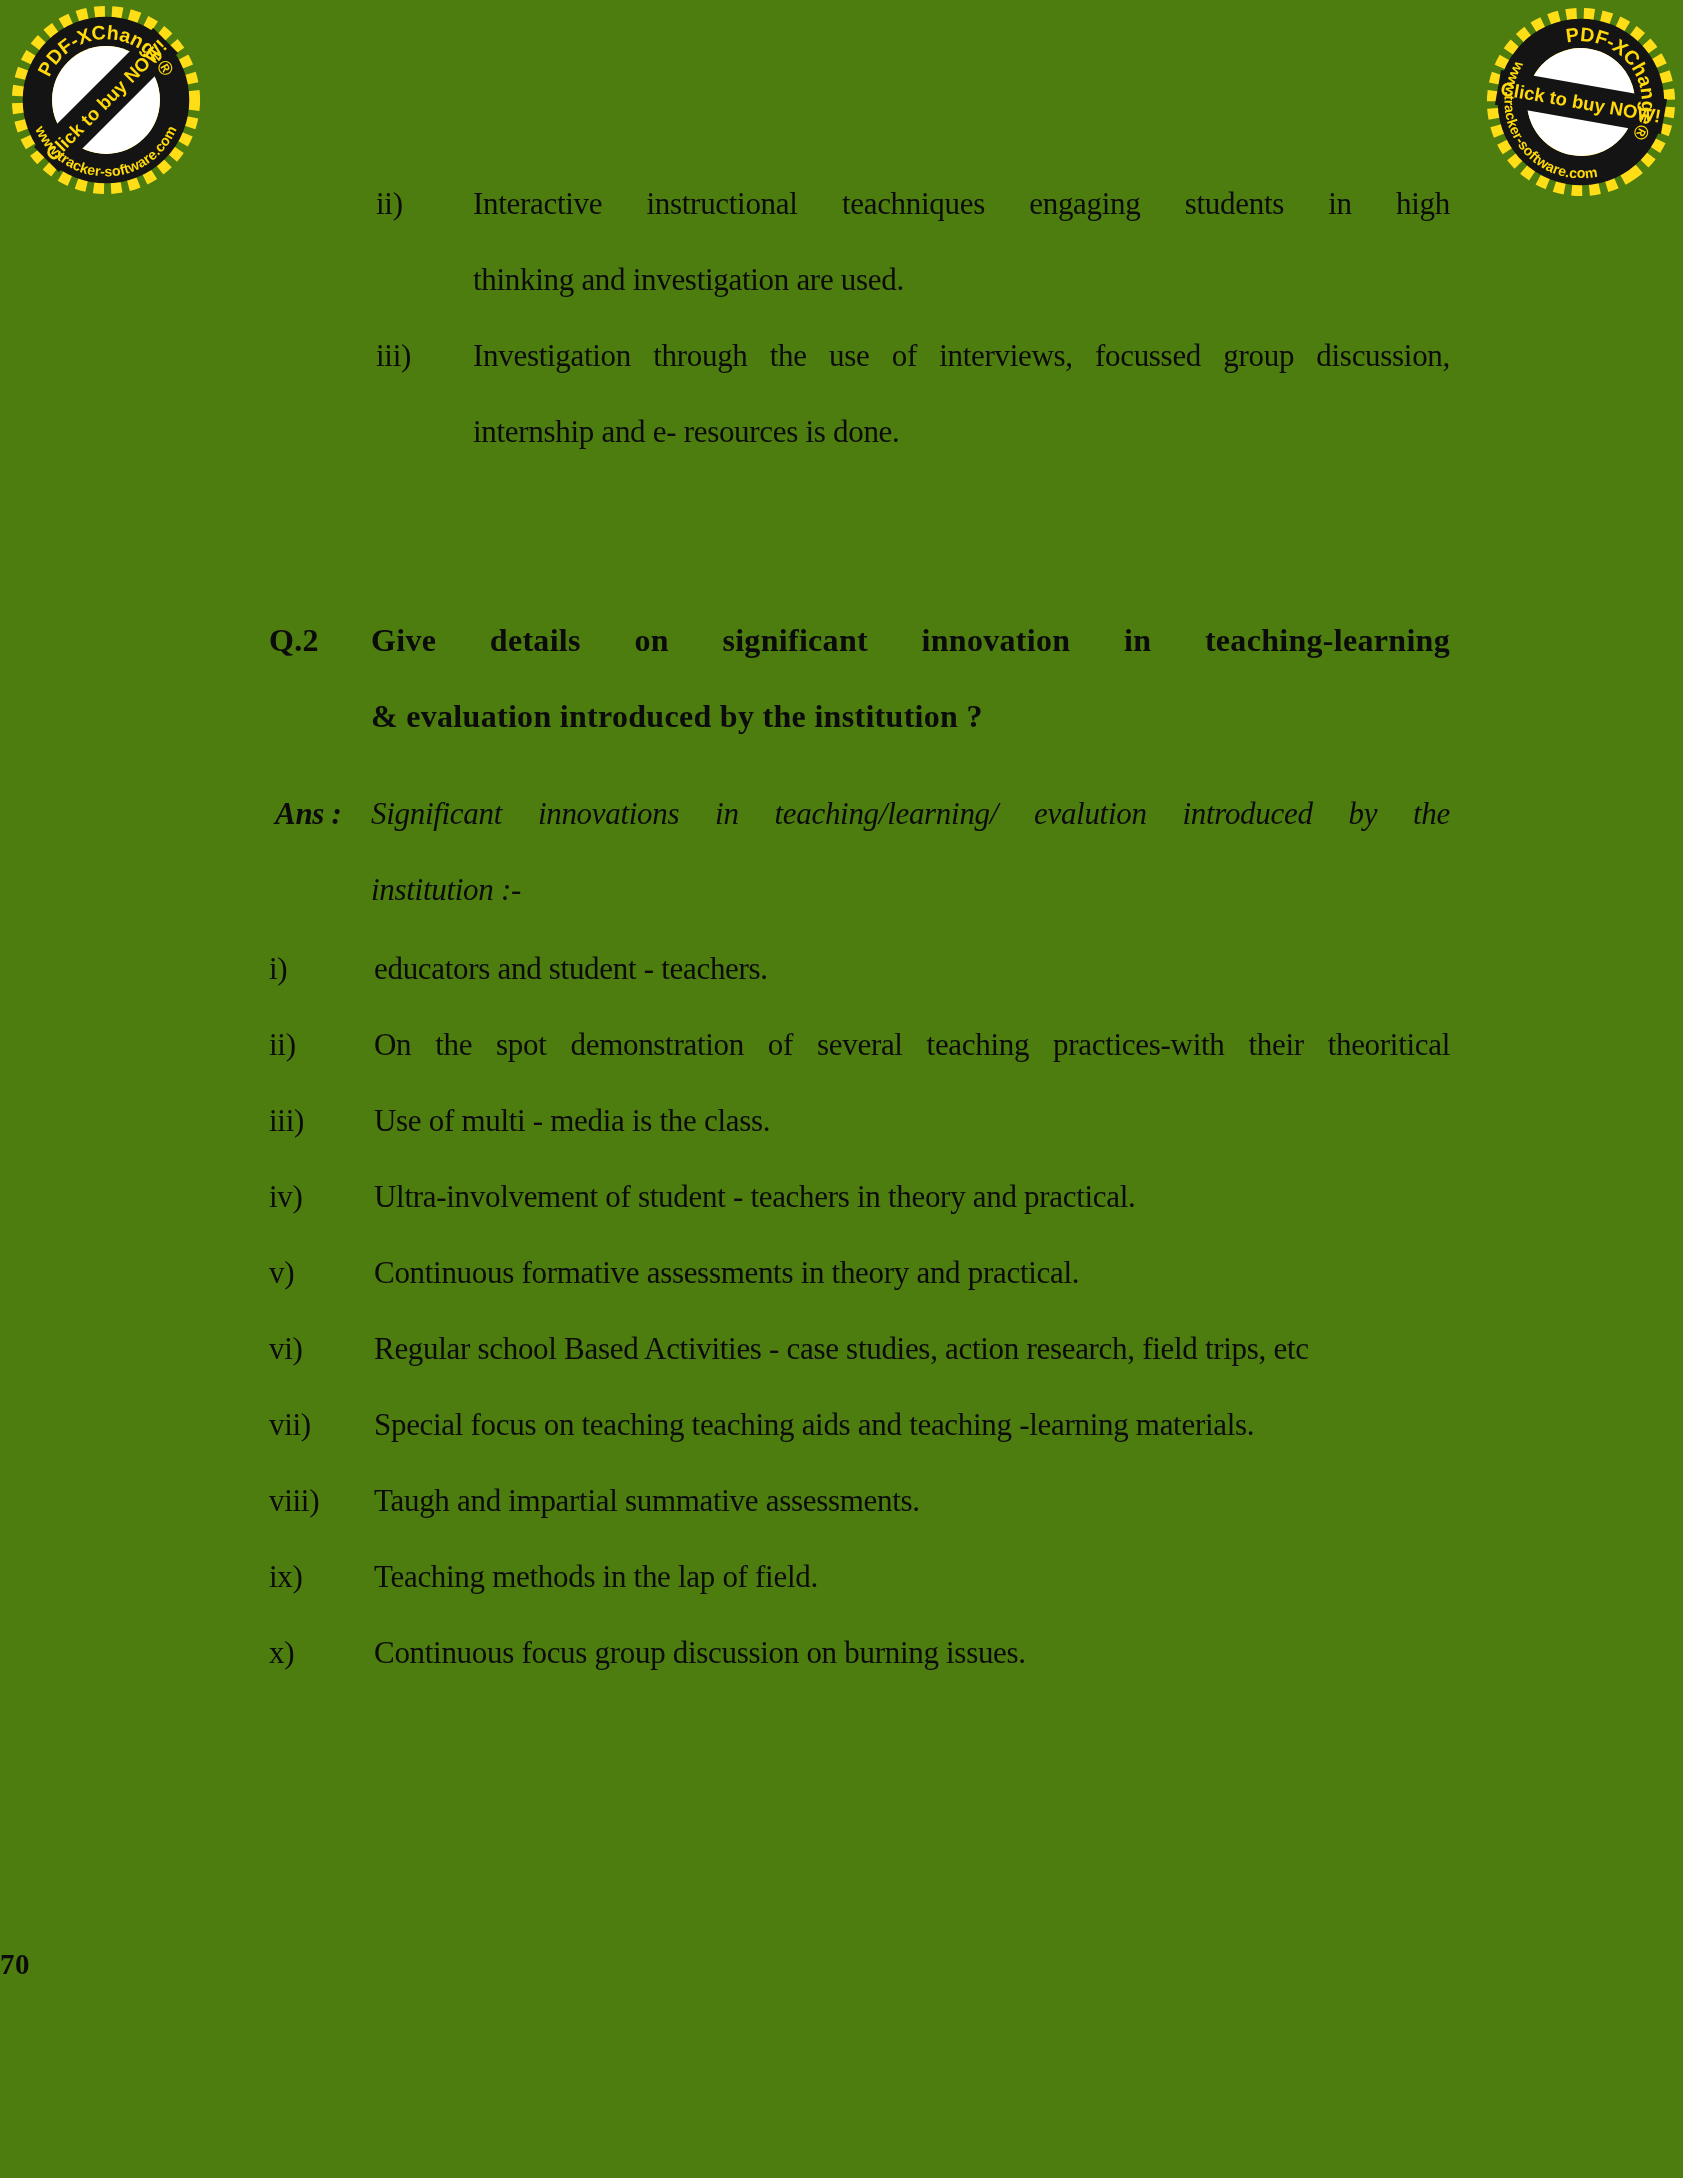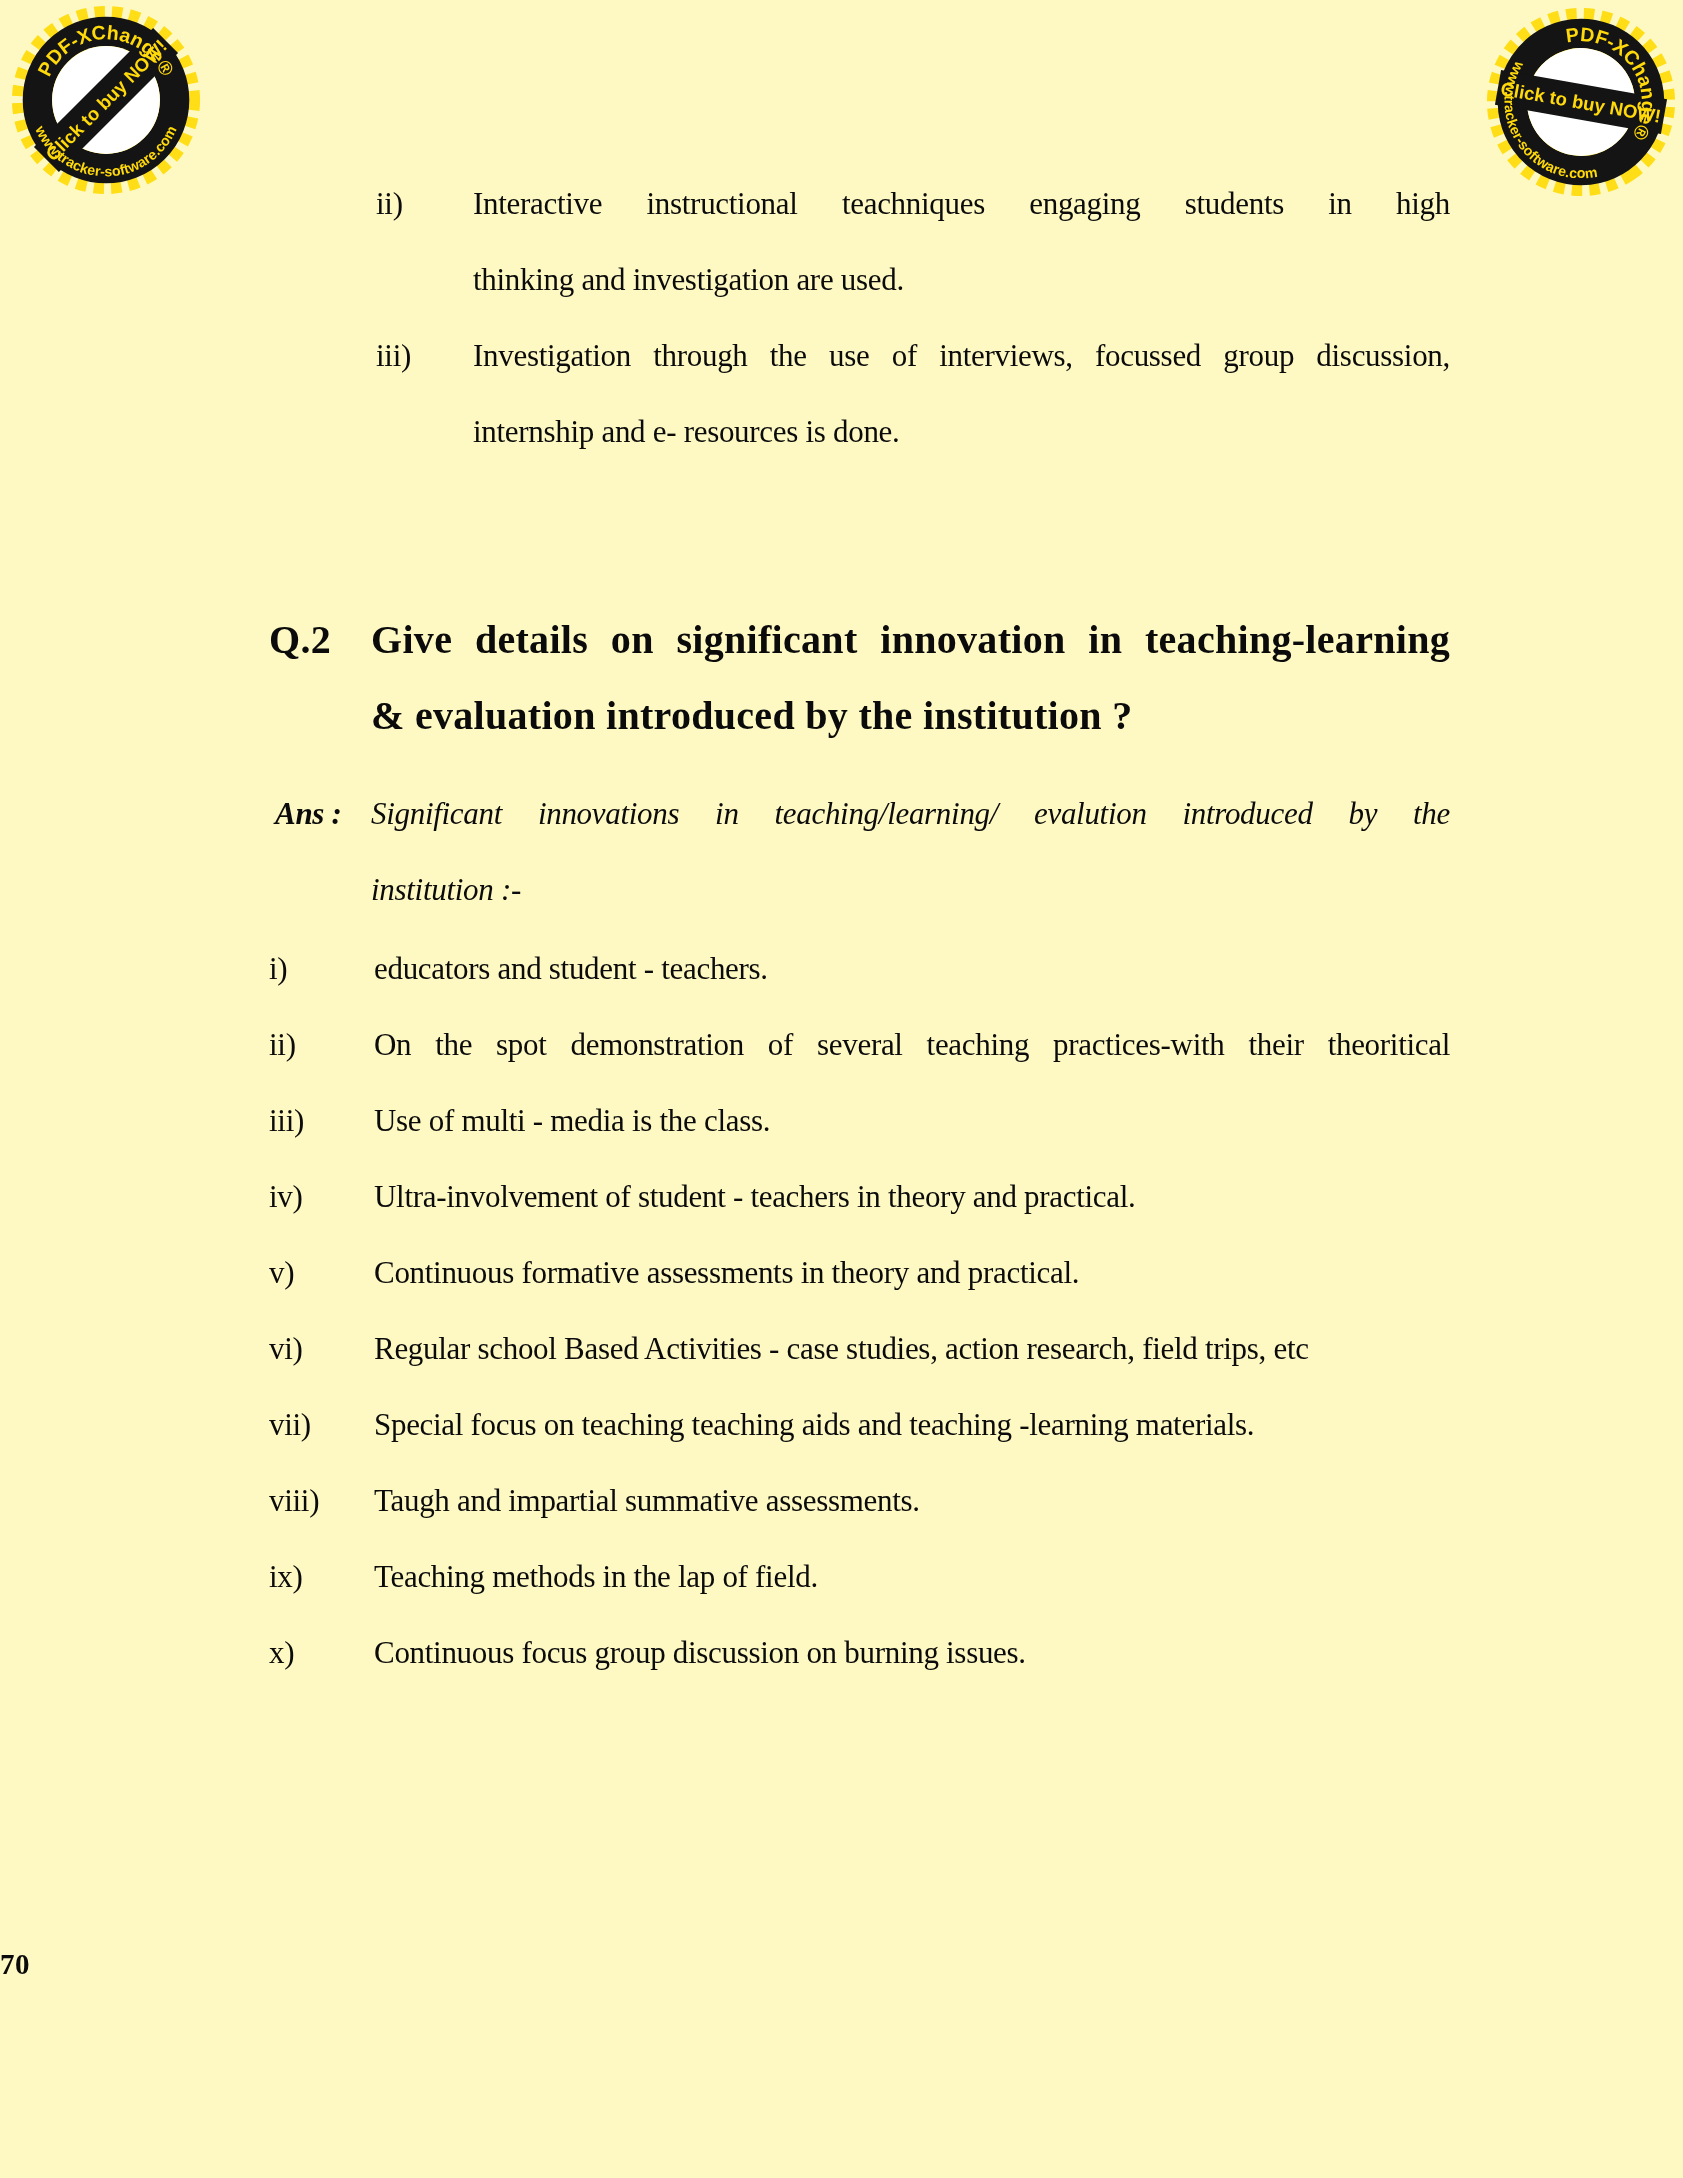--- a/index.html
+++ b/index.html
@@ -1,19 +1,19 @@
 <!DOCTYPE html>
 <html><head>
 <meta charset="utf-8">
 <style>
   html,body{margin:0;padding:0;background:#e8e8e8;}
   .page{
     position:relative;
     width:1683px;height:2178px;
-    background:#fef9c3;
+    background:#4d7c0f;
     font-family:"Liberation Serif", serif;
     color:#0b0b0b;
     overflow:hidden;
     margin:0 auto;
   }
   .stamp{position:absolute;}
   .stamp-left{left:8px;top:2px;width:196px;height:196px;}
   .stamp-right{left:1483px;top:4px;width:196px;height:196px;transform:rotate(55deg);}
   .block{position:absolute;}
   .qa-item{display:flex;align-items:flex-start;}
@@ -24,21 +24,21 @@
     line-height:76px;
     letter-spacing:-0.3px;
     white-space:normal;
   }
   .line-just{text-align:justify;text-align-last:justify;}
   .line-last{text-align:left;white-space:nowrap;}
   .top-list{left:376px;top:166px;width:1074px;}
   .top-list .lbl{width:97px;}
   .question{left:269px;top:602px;width:1181px;font-weight:bold;}
   .question .lbl{width:102px;}
-  .question .line{font-size:40px;letter-spacing:0.3px;}
+  .question .line{font-size:32px;letter-spacing:0.3px;}
   .answer{left:275px;top:776px;width:1175px;font-style:italic;}
   .answer .lbl{width:96px;font-weight:bold;}
   .main-list{left:269px;top:931px;width:1181px;}
   .main-list .lbl{width:105px;}
   .footer-pagenum{
     left:0;top:1948px;width:1683px;
     font-size:29px;font-weight:bold;
     letter-spacing:0.5px;
   }
 </style>

